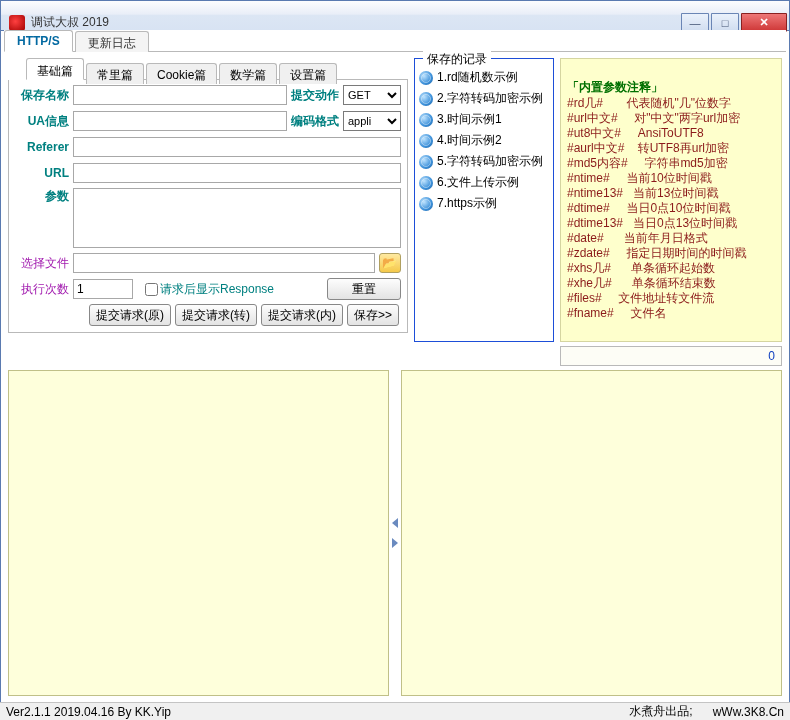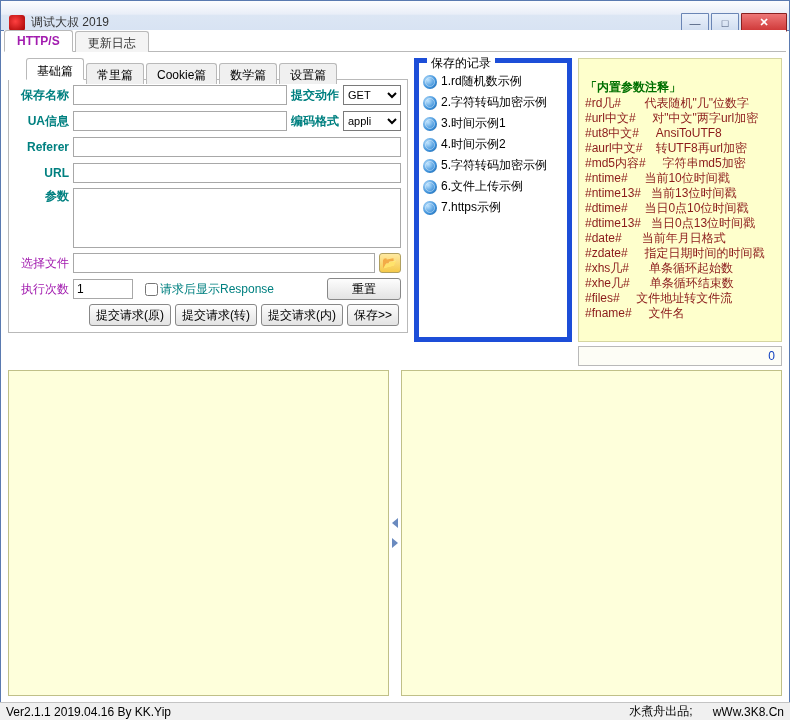--- a/index.html
+++ b/index.html
@@ -12,21 +12,21 @@
 .winbtns { display: flex; height: 20px; margin-right: 2px; }
 .winbtn { width: 28px; height: 20px; border: 1px solid #6a85b5; border-radius: 0 0 3px 3px; background: linear-gradient(to bottom,#eaf1fb,#cfdcef); margin-left: 2px; display:flex; align-items:center; justify-content:center; color:#405070; font-size:11px; }
 .winbtn.close { width: 46px; background: linear-gradient(to bottom,#e77,#c33); border-color:#8a2020; color:#fff; font-weight:bold; }
 
 
 .client { position: absolute; top: 30px; bottom: 18px; left: 4px; right: 4px; background: #fff; }
 
 
 .toptabs { height: 22px; display: flex; border-bottom: 1px solid #b9b9b9; position: relative; }
 .toptab { padding: 3px 12px 0 12px; border: 1px solid #b9b9b9; border-bottom: none; border-radius: 3px 3px 0 0; margin-right: 2px; background: #f4f4f4; position: relative; top: 1px; }
-.toptab.active { background: #fff; top: 0px; border-bottom:1px solid #fff; margin-bottom:-1px; color: #a21caf; font-weight: bold; }
+.toptab.active { background: #fff; top: 0px; border-bottom:1px solid #fff; margin-bottom:-1px; color: #0369a1; font-weight: bold; }
 .toptab:not(.active){ color:#333; }
 
 .toparea { display:flex; padding:6px 4px 4px 4px; gap:6px; }
 
 
 .leftblk { width: 400px; }
 .subtabs { height: 22px; display:flex; border-bottom:1px solid #b9b9b9; margin-left:18px; }
 .subtab { padding:3px 10px 0 10px; border:1px solid #b9b9b9; border-bottom:none; border-radius:3px 3px 0 0; margin-right:2px; background:#f0f0f0; position:relative; top:5px; }
 .subtab.active { background:#fff; border-bottom:1px solid #fff; margin-bottom:-1px; top:0; padding-top:4px; }
 .formwrap { border:1px solid #b9b9b9; border-top:none; padding:4px 6px 6px 6px; }
@@ -37,21 +37,21 @@
 .rlbl { color:#008080; font-weight:bold; padding:0 4px; white-space:nowrap; }
 .sel { width:58px; height:20px; border:1px solid #7a7a7a; background:#fff; font-size:11px; }
 .row .btn { height:22px; padding:0 24px; border:1px solid #888; background:linear-gradient(#fdfdfd,#e3e3e3); border-radius:3px; cursor:pointer; }
 .foldicon { width:22px; height:20px; border:1px solid #b0a060; border-radius:3px; background:linear-gradient(#ffe9a0,#f5c94a); display:flex; align-items:center; justify-content:center; margin-left:4px; }
 .chk { margin:0 2px 0 12px; }
 .num { width:60px; height:20px; border:1px solid #a8a8a8; text-align:left; padding:1px 3px; }
 .btnrow { display:flex; gap:4px; justify-content:flex-end; margin-top:2px; padding:0 2px; }
 .btnrow .btn { height:22px; padding:0 6px; border:1px solid #888; background:linear-gradient(#fdfdfd,#e3e3e3); border-radius:3px; }
 
 
-.savedblk { width:158px; border:5px solid #1d4ed8; padding:4px 4px 2px 4px; height:284px; position:relative; }
+.savedblk { width:140px; border:1px solid #1d4ed8; padding:4px 4px 2px 4px; height:284px; position:relative; }
 .savedblk .caption { position:absolute; top:-8px; left:8px; background:#fff; padding:0 4px; }
 .reclist { margin-top:4px; }
 .recitem { display:flex; align-items:center; padding:2px 0; }
 .globeicon { width:14px; height:14px; border-radius:50%; background:radial-gradient(circle at 35% 35%, #bfe4ff, #3a8fd9 60%, #1a5a9a); margin-right:4px; flex-shrink:0; position:relative; }
 .globeicon:after { content:""; position:absolute; inset:2px; border:1px solid rgba(255,255,255,.4); border-radius:50%; }
 
 
 .paramblk { flex:1; background:#feffcc; border:1px solid #d5d5a0; padding:20px 6px; height:264px; overflow:hidden; font-family:SimSun, monospace; }
 .paramtitle { color:#007000; font-weight:bold; }
 .paramline { white-space:nowrap; line-height:15px; }

